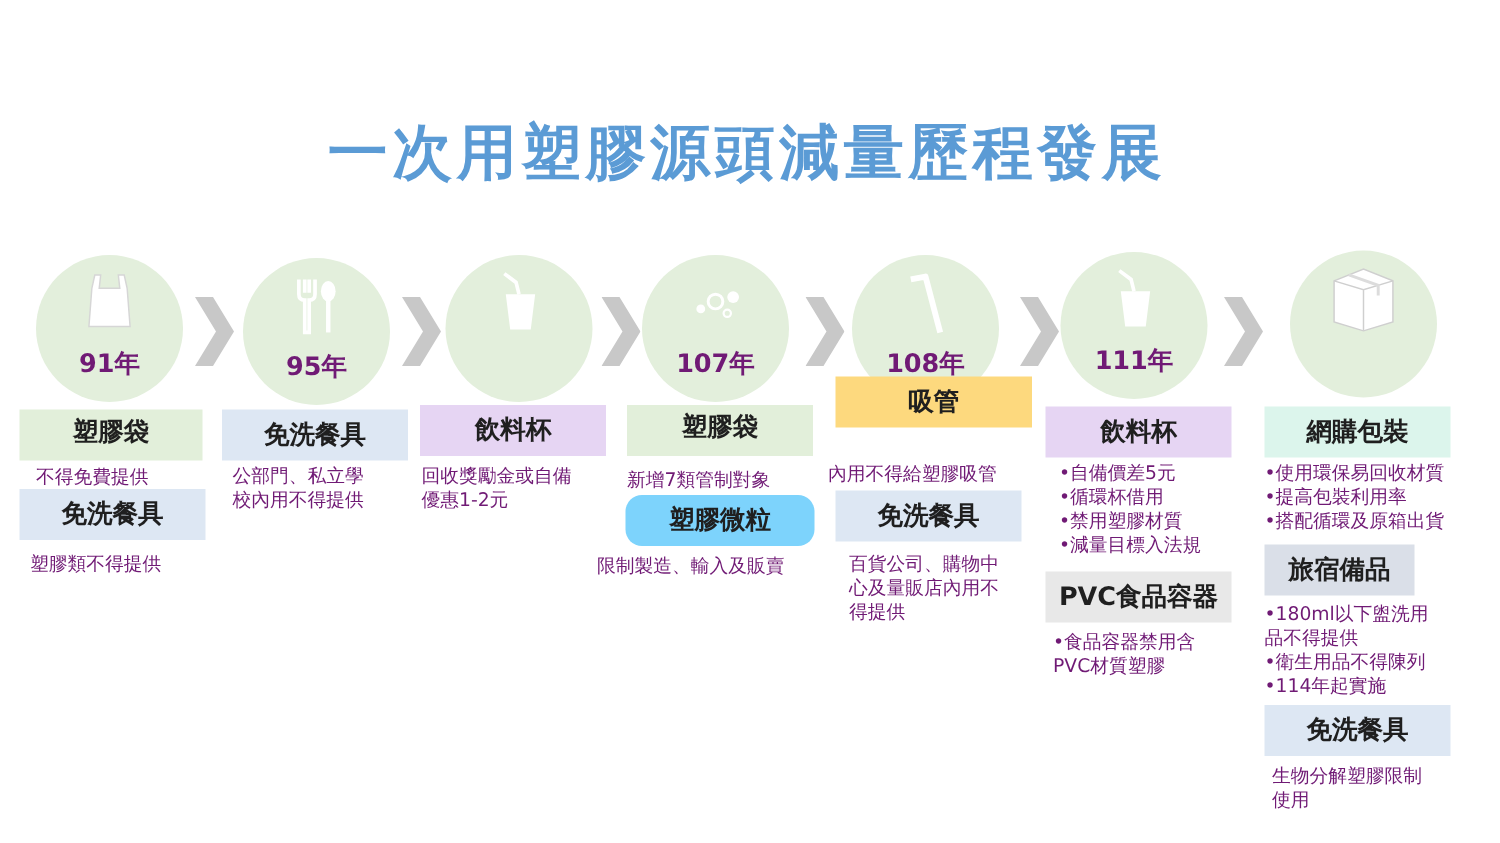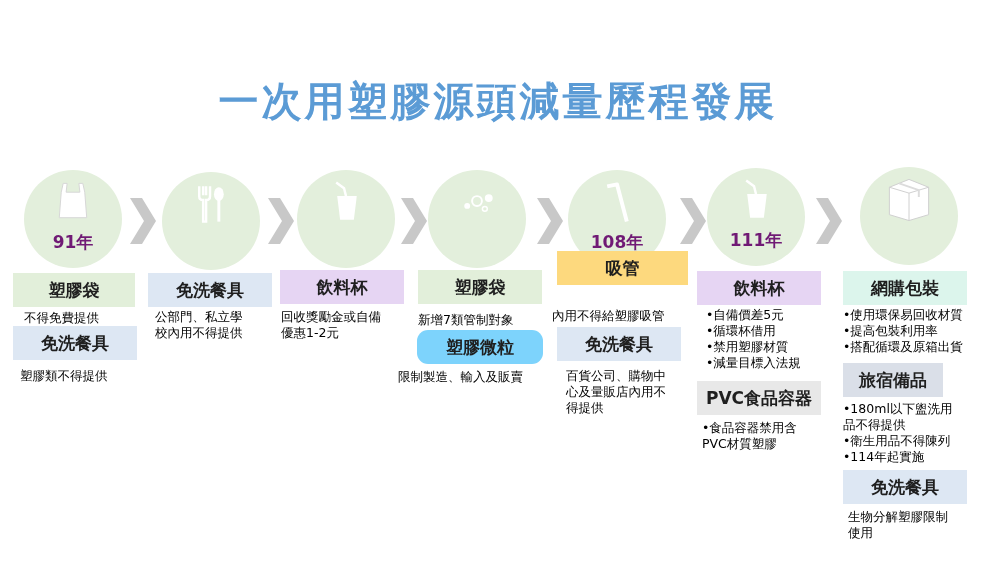--- a/index.html
+++ b/index.html
@@ -19,23 +19,23 @@
   .circle .year {
     position:absolute; left:0; width:100%; top:61px; text-align:center;
     font-size:17px; font-weight:bold; color:#701a75;
   }
   .arrow { position:absolute; top:198px; width:26px; height:46px; }
   .box {
     position:absolute; height:34px; line-height:34px; text-align:center;
     font-size:17px; font-weight:bold; color:#1f1f1f;
   }
   .txt {
-    position:absolute; font-size:12.5px; line-height:16px; color:#000000; white-space:pre-line;
+    position:absolute; font-size:12.5px; line-height:16px; color:#701a75; white-space:pre-line;
   }
-  .green { background:#e2efda; }
+  .green { background:#e2efda;font-family:Liberation Mono, monospace; }
   .blue { background:#dde7f3; }
   .purple { background:#e6d5f3; }
   .yellow { background:#fdd97e; }
   .pink { background:#7dd3fc;border-radius:11px; }
   .gray { background:#e8e8e8; }
   .mint { background:#dcf5ec; }
   .slate { background:#dadfe8; }
 </style>
 </head>
 <body>
@@ -51,20 +51,21 @@
 <svg class="arrow" style="left:130px;" viewBox="0 0 26 46">
     <path d="M0 0 L12 0 L26 23 L12 46 L0 46 L14 23 Z" fill="#c8c8c8"></path>
   </svg>
 
 <div class="circle" style="left:162px;top:172px;">
   <svg class="icon" viewBox="0 0 100 48">
     <path d="M38 6 L38 16 Q38 20 42 20 L42 42 L45 42 L45 20 Q49 20 49 16 L49 6 M42 6 L42 15 M45 6 L45 15" fill="none" stroke="#fff" stroke-width="2.5"></path>
     <ellipse cx="58" cy="14" rx="5" ry="7" fill="#fff"></ellipse>
     <rect x="56.5" y="20" width="3" height="22" fill="#fff"></rect>
   </svg>
+  <div class="year">95年</div>
 </div>
 <svg class="arrow" style="left:268px;" viewBox="0 0 26 46">
     <path d="M0 0 L12 0 L26 23 L12 46 L0 46 L14 23 Z" fill="#c8c8c8"></path>
   </svg>
 
 <div class="circle" style="left:297px;top:170px;">
   <svg class="icon" viewBox="0 0 100 48">
     <path d="M40 4 L48 10 L50 18" fill="none" stroke="#fff" stroke-width="2.5"></path>
     <path d="M41 18 L61 18 L58 42 L44 42 Z" fill="#fff"></path>
   </svg>
@@ -73,20 +74,21 @@
     <path d="M0 0 L12 0 L26 23 L12 46 L0 46 L14 23 Z" fill="#c8c8c8"></path>
   </svg>
 
 <div class="circle" style="left:428px;top:170px;">
   <svg class="icon" viewBox="0 0 100 48">
     <circle cx="40" cy="28" r="3" fill="#fff"></circle>
     <circle cx="50" cy="23" r="5" fill="none" stroke="#fff" stroke-width="2"></circle>
     <circle cx="62" cy="20" r="4" fill="#fff"></circle>
     <circle cx="58" cy="31" r="2.5" fill="none" stroke="#fff" stroke-width="1.5"></circle>
   </svg>
+  <div class="year">107年</div>
 </div>
 <svg class="arrow" style="left:537px;" viewBox="0 0 26 46">
     <path d="M0 0 L12 0 L26 23 L12 46 L0 46 L14 23 Z" fill="#c8c8c8"></path>
   </svg>
 
 <div class="circle" style="left:568px;top:170px;">
   <svg class="icon" viewBox="0 0 100 48">
     <path d="M40 8 L50 6 L60 44" fill="none" stroke="#fff" stroke-width="4" stroke-linejoin="round"></path>
   </svg>
   <div class="year">108年</div>

